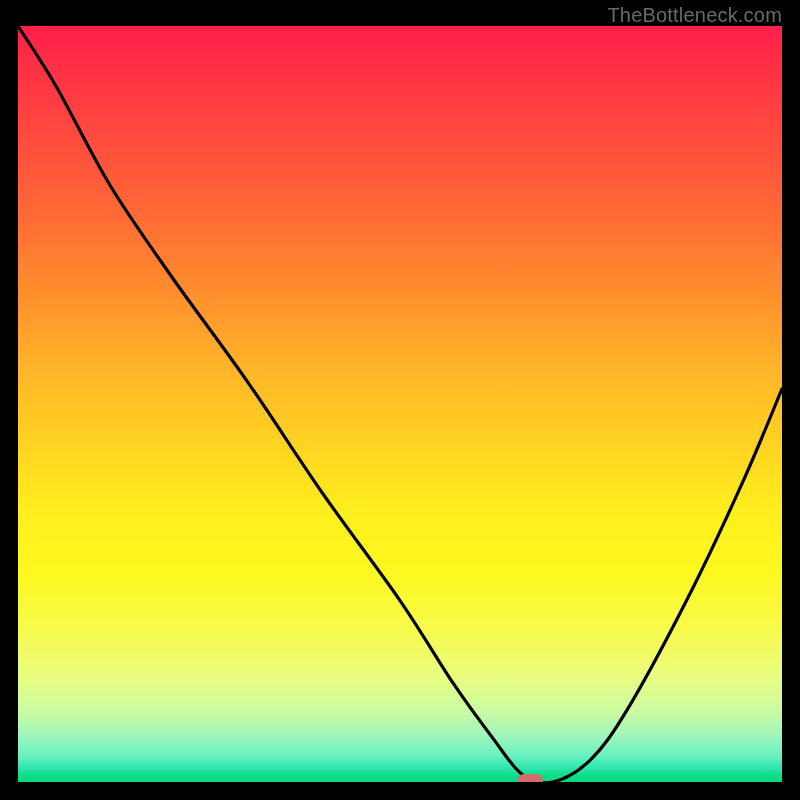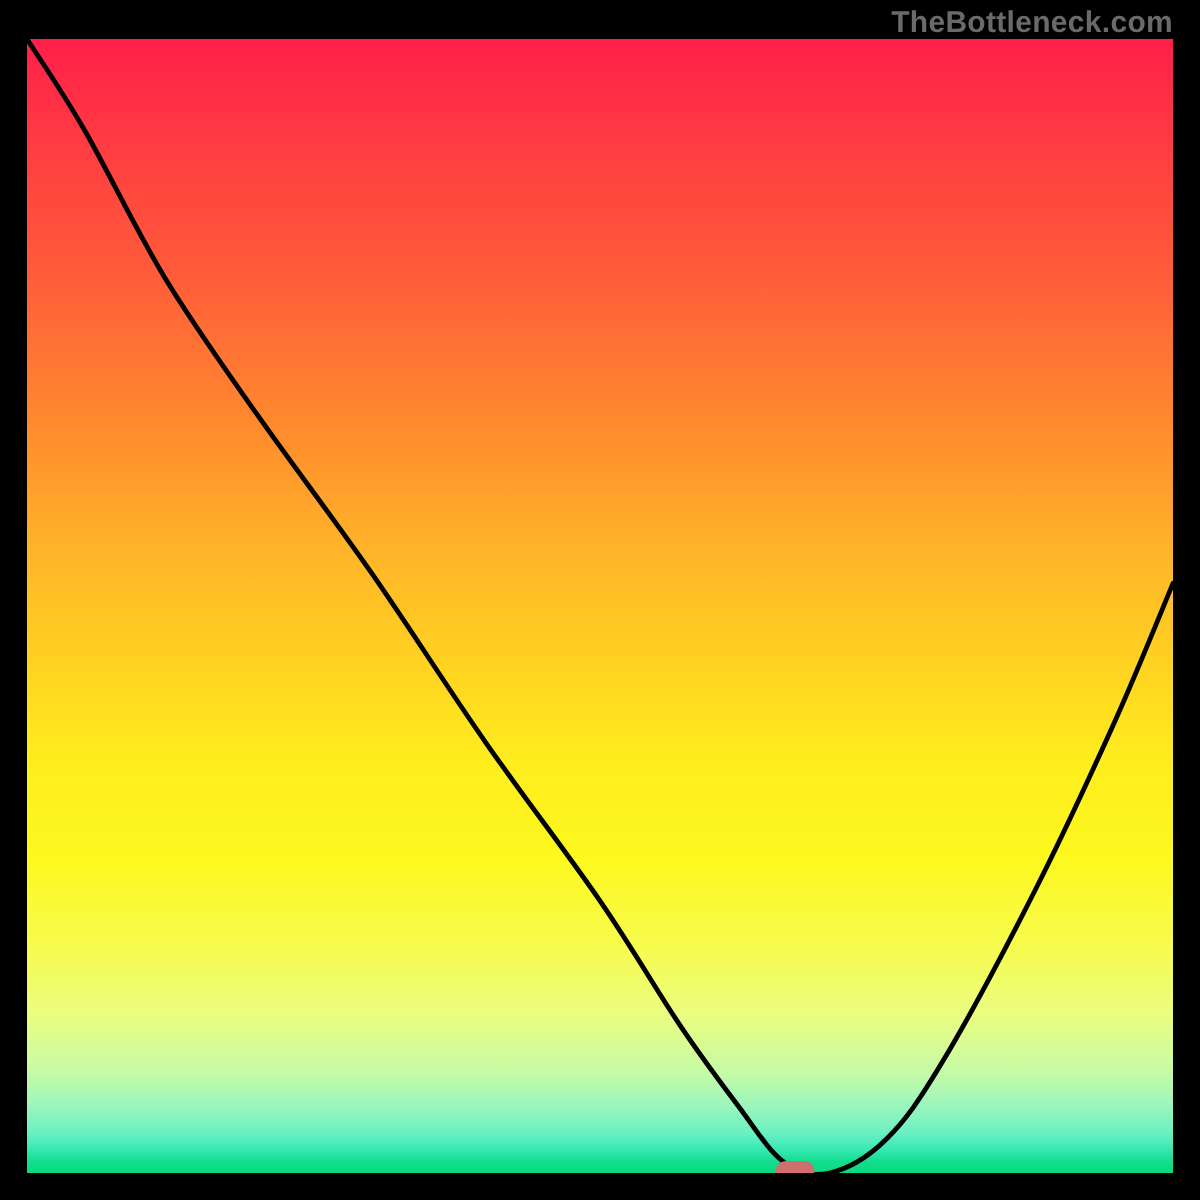--- a/index.html
+++ b/index.html
@@ -16,21 +16,21 @@
     width: 800px;
     height: 800px;
     background: #000;
   }
   .watermark {
     position: absolute;
     top: 4px;
     right: 18px;
     color: #6a6a6a;
     font-size: 20px;
-    font-weight: 700;
+    font-weight: 400;
     letter-spacing: 0.2px;
     z-index: 10;
   }
   .plot-area {
     position: absolute;
     left: 18px;
     top: 26px;
     width: 764px;
     height: 756px;
     overflow: hidden;

